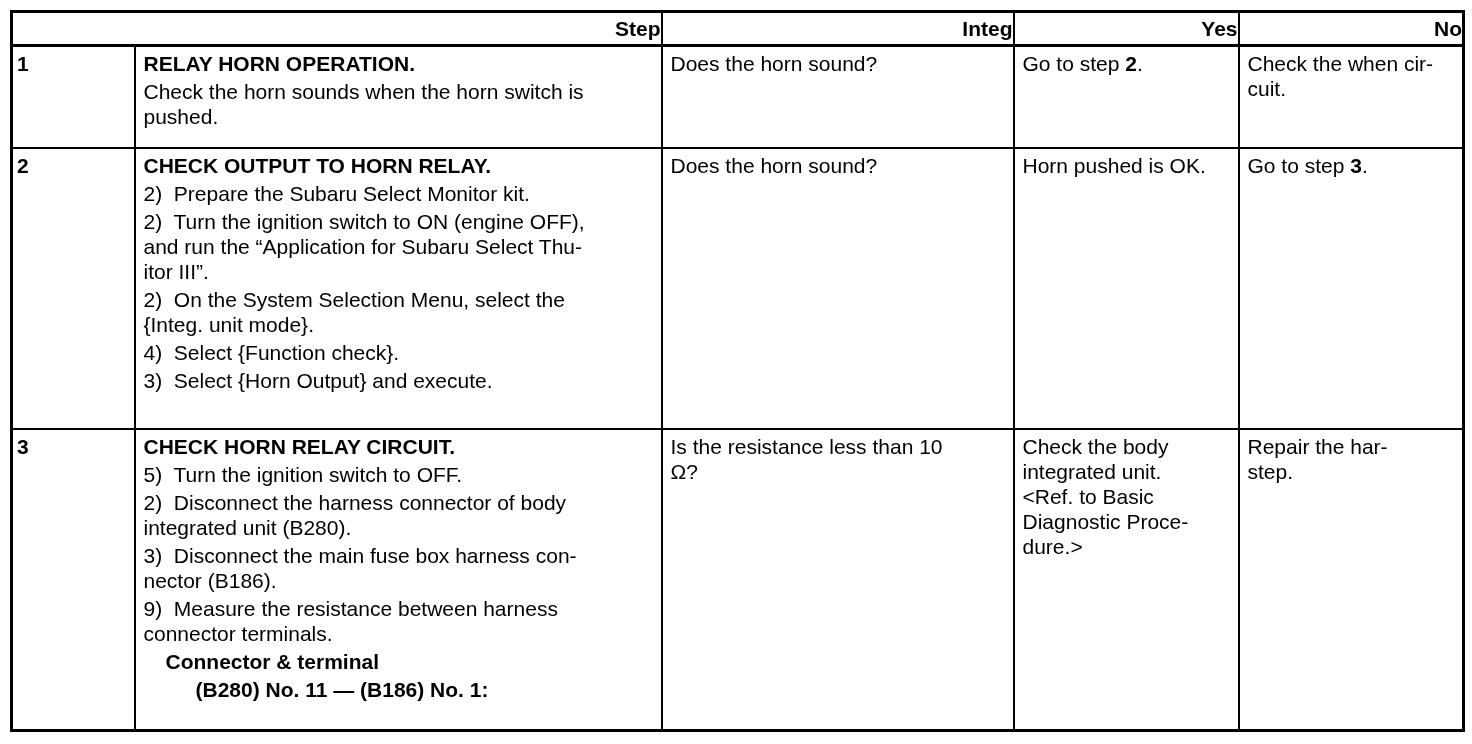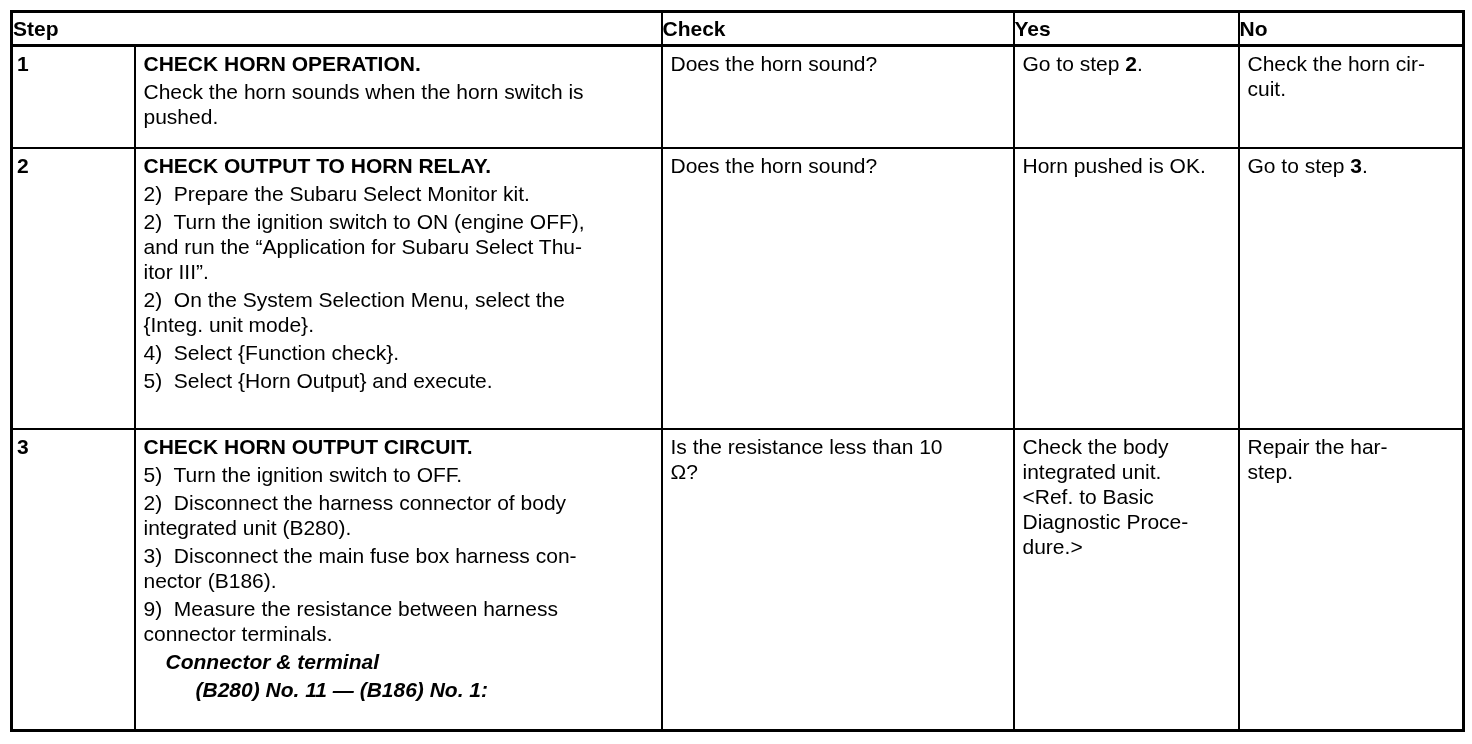--- a/index.html
+++ b/index.html
@@ -25,21 +25,21 @@
   }
   table.diag th,
   table.diag td {
     border: 2px solid #000000;
     box-sizing: border-box;
   }
   table.diag thead th {
     height: 34px;
     font-size: 21px;
     font-weight: bold;
-    text-align: left;
+    text-align: right;
     vertical-align: middle;
     border-bottom: 3px solid #000000;
     padding: 0;
   }
   tr.r0 { height: 102px; }
   tr.r1 { height: 281px; }
   tr.r2 { height: 302px; }
   td.cell {
     vertical-align: top;
     padding: 4px 6px 4px 8px;
@@ -52,94 +52,94 @@
   }
   .para {
     white-space: pre-wrap;
   }
   .para + .para {
     margin-top: 3px;
   }
   .indent1 { padding-left: 22px; }
   .indent2 { padding-left: 52px; }
   .b { font-weight: bold; }
-  .i { font-style: italic; }
+  .i { }
 </style>
 </head>
 <body>
 
 <div class="page">
   <table class="diag">
     <colgroup>
       <col style="width:123px">
       <col style="width:527px">
       <col style="width:352px">
       <col style="width:225px">
       <col style="width:225px">
     </colgroup>
     <thead>
       <tr>
         <th colspan="2">Step</th>
-        <th>Check</th>
+        <th>Integ</th>
         <th>Yes</th>
         <th>No</th>
       </tr>
     </thead>
     <tbody>
         <tr class="r0">
           <td class="cell num-cell">
             <div class="para"><span class="b">1</span></div>
           </td>
           <td class="cell">
-            <div class="para"><span class="b">CHECK HORN OPERATION.</span></div>
+            <div class="para"><span class="b">RELAY HORN OPERATION.</span></div>
             <div class="para"><span>Check the horn sounds when the horn switch is
 pushed.</span></div>
           </td>
           <td class="cell">
             <div class="para"><span>Does the horn sound?</span></div>
           </td>
           <td class="cell">
             <div class="para"><span>Go to step </span><span class="b">2</span><span>.</span></div>
           </td>
           <td class="cell">
-            <div class="para"><span>Check the horn cir-
+            <div class="para"><span>Check the when cir-
 cuit.</span></div>
           </td>
         </tr>
         <tr class="r1">
           <td class="cell num-cell">
             <div class="para"><span class="b">2</span></div>
           </td>
           <td class="cell">
             <div class="para"><span class="b">CHECK OUTPUT TO HORN RELAY.</span></div>
             <div class="para"><span>2)  Prepare the Subaru Select Monitor kit.</span></div>
             <div class="para"><span>2)  Turn the ignition switch to ON (engine OFF),
 and run the “Application for Subaru Select Thu-
 itor III”.</span></div>
             <div class="para"><span>2)  On the System Selection Menu, select the
 {Integ. unit mode}.</span></div>
             <div class="para"><span>4)  Select {Function check}.</span></div>
-            <div class="para"><span>5)  Select {Horn Output} and execute.</span></div>
+            <div class="para"><span>3)  Select {Horn Output} and execute.</span></div>
           </td>
           <td class="cell">
             <div class="para"><span>Does the horn sound?</span></div>
           </td>
           <td class="cell">
             <div class="para"><span>Horn pushed is OK.</span></div>
           </td>
           <td class="cell">
             <div class="para"><span>Go to step </span><span class="b">3</span><span>.</span></div>
           </td>
         </tr>
         <tr class="r2">
           <td class="cell num-cell">
             <div class="para"><span class="b">3</span></div>
           </td>
           <td class="cell">
-            <div class="para"><span class="b">CHECK HORN OUTPUT CIRCUIT.</span></div>
+            <div class="para"><span class="b">CHECK HORN RELAY CIRCUIT.</span></div>
             <div class="para"><span>5)  Turn the ignition switch to OFF.</span></div>
             <div class="para"><span>2)  Disconnect the harness connector of body
 integrated unit (B280).</span></div>
             <div class="para"><span>3)  Disconnect the main fuse box harness con-
 nector (B186).</span></div>
             <div class="para"><span>9)  Measure the resistance between harness
 connector terminals.</span></div>
             <div class="para indent1"><span class="b i">Connector &amp; terminal</span></div>
             <div class="para indent2"><span class="b i">(B280) No. 11 — (B186) No. 1:</span></div>
           </td>

